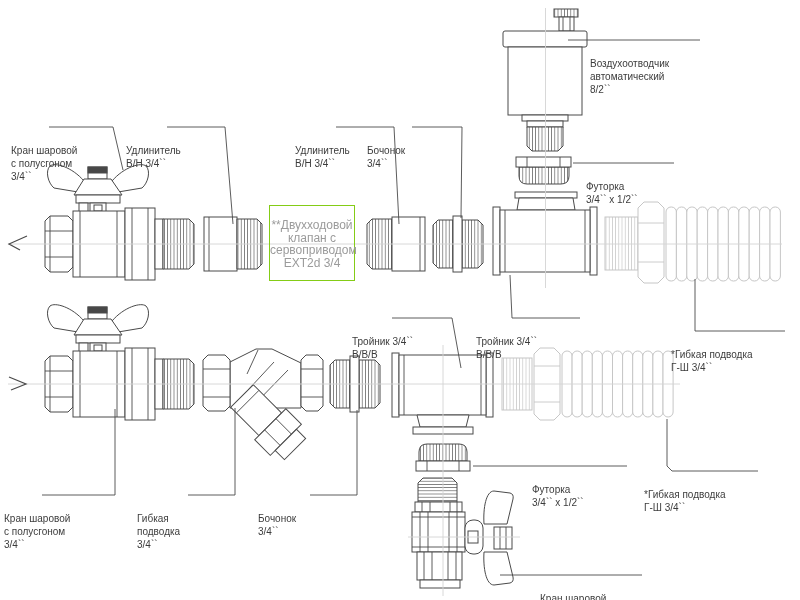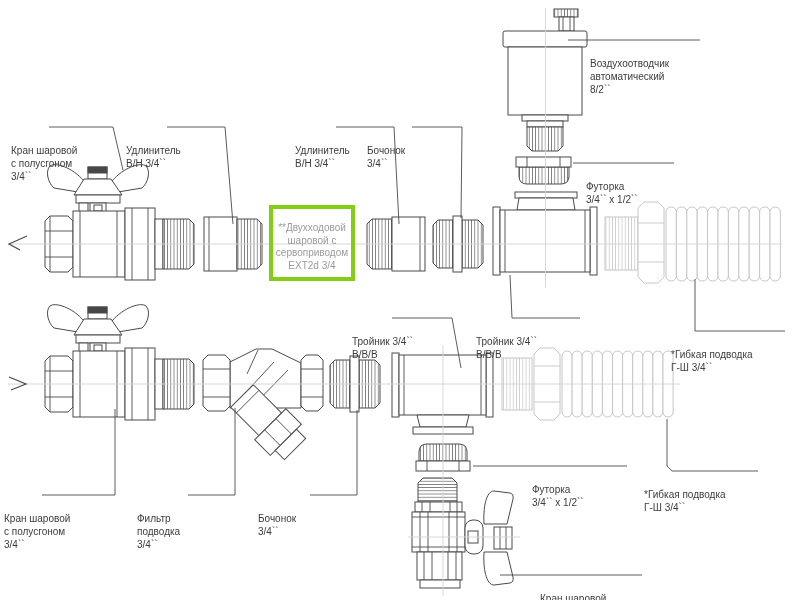--- a/index.html
+++ b/index.html
@@ -16,22 +16,22 @@
   .lnL{fill:none;stroke:#c6c6c6;stroke-width:0.9;}
   .thL{fill:url(#thrL);stroke:#c6c6c6;stroke-width:1;}
   .cl {fill:none;stroke:#d4d4d4;stroke-width:0.9;}
   .leader{fill:none;stroke:#4a4a4a;stroke-width:0.9;}
   .arrow{fill:none;stroke:#4a4a4a;stroke-width:1.2;}
   
   .lbl{position:absolute;width:140px;margin-left:-70px;text-align:left;
        font-size:10px;line-height:13px;color:#3c3c3c;white-space:nowrap;margin-top:30px;}
   .lbl span{display:block;}
   .annot-box{position:absolute;left:269px;top:205px;width:86px;height:76px;
-       border:4px solid #84cc16;box-sizing:border-box;color:#9b9b9b;
-       font-size:10px;line-height:12.5px;text-align:center;padding-top:13px;}
+       border:1px solid #84cc16;box-sizing:border-box;color:#9b9b9b;
+       font-size:12px;line-height:12.5px;text-align:center;padding-top:13px;}
   .annot-box span{display:block;}
 </style>
 </head>
 <body>
 
 <div class="stage">
 
 <svg width="800" height="600" viewBox="0 0 800 600">
   <defs>
     <pattern id="thr" width="3.2" height="4" patternUnits="userSpaceOnUse">
@@ -293,21 +293,21 @@
 <div class="lbl" style="left:422px;top:305px;">
   <span>Тройник 3/4``</span>
   <span>В/В/В</span>
 </div>
 <div class="lbl" style="left:74px;top:482px;">
   <span>Кран шаровой</span>
   <span>с полусгоном</span>
   <span>3/4``</span>
 </div>
 <div class="lbl" style="left:207px;top:482px;">
-  <span>Фильтр</span>
+  <span>Гибкая</span>
   <span>подводка</span>
   <span>3/4``</span>
 </div>
 <div class="lbl" style="left:328px;top:482px;">
   <span>Бочонок</span>
   <span>3/4``</span>
 </div>
 <div class="lbl" style="left:602px;top:453px;">
   <span>Футорка</span>
   <span>3/4`` х 1/2``</span>
@@ -316,18 +316,18 @@
   <span>*Гибкая подводка</span>
   <span>Г-Ш 3/4``</span>
 </div>
 <div class="lbl" style="left:610px;top:562px;">
   <span>Кран шаровой</span>
   <span>1/4``В/Н</span>
 </div>
 
 <div class="annot-box">
   <span>**Двухходовой</span>
-  <span>шаровой с</span>
+  <span>клапан с</span>
   <span>сервоприводом</span>
   <span>EXT2d 3/4</span>
 </div>
 
 </div>
 
 </body></html>

